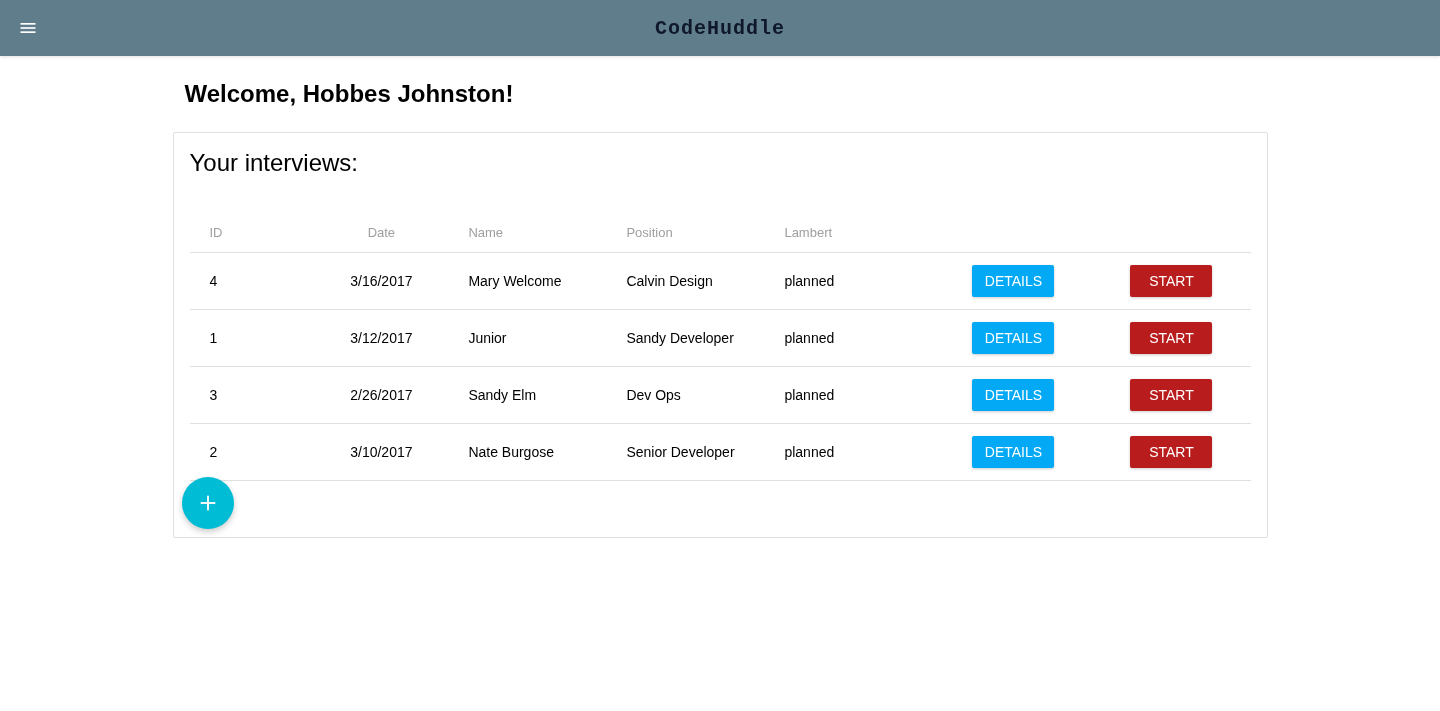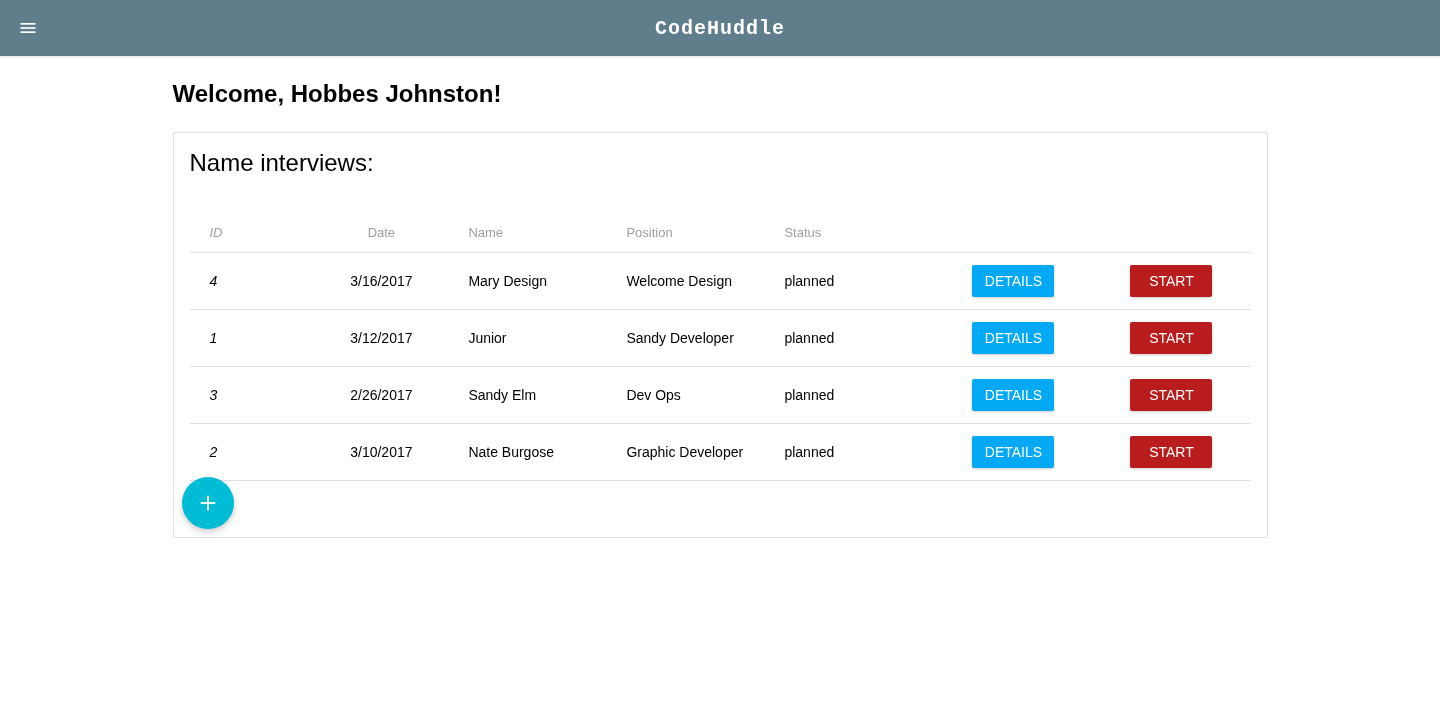--- a/index.html
+++ b/index.html
@@ -26,37 +26,37 @@
       display: flex;
       align-items: center;
       justify-content: center;
       width: 24px;
       height: 24px;
     }
     .app-title {
       position: absolute;
       left: 50%;
       transform: translateX(-50%);
-      color: #ffffff;
+      color: #0f172a;
       font-size: 20px;
       font-weight: bold;
       letter-spacing: 1px;
       font-family: "Courier New", monospace;
     }
     .content {
       max-width: 1095px;
       margin: 0 auto;
       padding: 24px 0;
     }
     .welcome-heading {
       font-size: 24px;
       font-weight: bold;
       color: #000000;
       margin-bottom: 24px;
-      margin-left: 0;
+      margin-left: 12px;
     }
     .card {
       border: 1px solid #e0e0e0;
       border-radius: 2px;
       padding: 16px;
       background: #ffffff;
       position: relative;
     }
     .card-title {
       font-size: 24px;
@@ -81,21 +81,20 @@
       color: #000000;
       padding: 12px 8px;
       border-bottom: 1px solid #e0e0e0;
       vertical-align: middle;
     }
     tbody tr:last-child td {
       border-bottom: none;
     }
     th:first-child, td:first-child {
       padding-left: 20px;
-      font-style: italic;
     }
     .col-id { width: 10%; }
     .col-date { width: 14%; text-align: center; }
     .col-name { width: 14%; }
     .col-position { width: 14%; }
     .col-status { width: 14%; }
     .col-details { width: 14%; text-align: center; }
     .col-start { width: 14%; text-align: center; }
     .btn {
       display: inline-block;
@@ -155,40 +154,40 @@
       <rect x="3" y="16" width="18" height="2"></rect>
     </svg>
   </div>
   <div class="app-title">CodeHuddle</div>
 </div>
 
 <div class="content">
   <h1 class="welcome-heading">Welcome, Hobbes Johnston!</h1>
 
   <div class="card">
-    <h2 class="card-title">Name interviews:</h2>
+    <h2 class="card-title">Your interviews:</h2>
 
     <table>
       <thead>
         <tr>
           <th class="col-id">ID</th>
           <th class="col-date">Date</th>
           <th class="col-name">Name</th>
           <th class="col-position">Position</th>
-          <th class="col-status">Status</th>
+          <th class="col-status">Lambert</th>
           <th class="col-details"></th>
           <th class="col-start"></th>
         </tr>
       </thead>
       <tbody id="interviews-body">
       <tr>
             <td class="col-id">4</td>
             <td class="col-date">3/16/2017</td>
-            <td class="col-name">Mary Design</td>
-            <td class="col-position">Welcome Design</td>
+            <td class="col-name">Mary Welcome</td>
+            <td class="col-position">Calvin Design</td>
             <td class="col-status">planned</td>
             <td class="col-details action-cell"><button class="btn btn-details">DETAILS</button></td>
             <td class="col-start action-cell"><button class="btn btn-start">START</button></td>
           </tr>
           <tr>
             <td class="col-id">1</td>
             <td class="col-date">3/12/2017</td>
             <td class="col-name">Junior</td>
             <td class="col-position">Sandy Developer</td>
             <td class="col-status">planned</td>
@@ -201,21 +200,21 @@
             <td class="col-name">Sandy Elm</td>
             <td class="col-position">Dev Ops</td>
             <td class="col-status">planned</td>
             <td class="col-details action-cell"><button class="btn btn-details">DETAILS</button></td>
             <td class="col-start action-cell"><button class="btn btn-start">START</button></td>
           </tr>
           <tr>
             <td class="col-id">2</td>
             <td class="col-date">3/10/2017</td>
             <td class="col-name">Nate Burgose</td>
-            <td class="col-position">Graphic Developer</td>
+            <td class="col-position">Senior Developer</td>
             <td class="col-status">planned</td>
             <td class="col-details action-cell"><button class="btn btn-details">DETAILS</button></td>
             <td class="col-start action-cell"><button class="btn btn-start">START</button></td>
           </tr>
           <tr class="spacer-row">
             <td colspan="7"></td>
           </tr>
         </tbody>
     </table>
 

